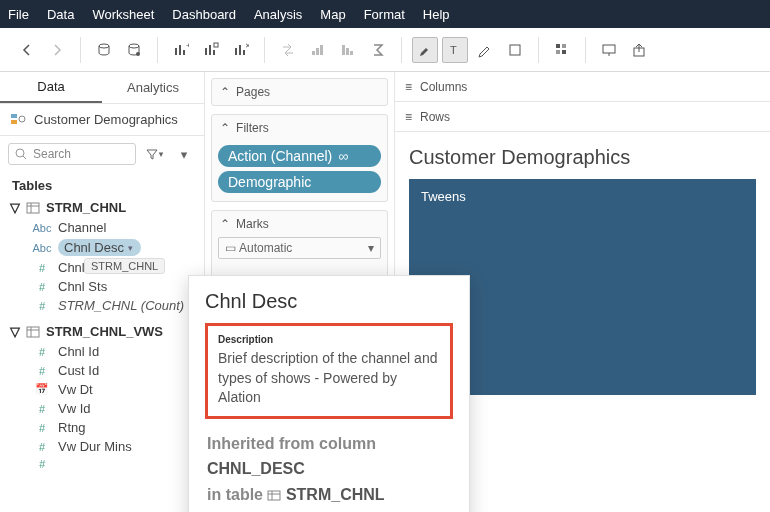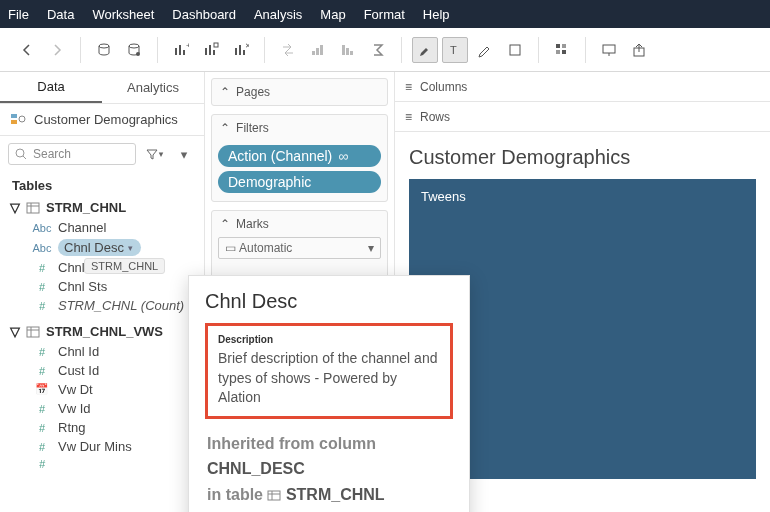--- a/index.html
+++ b/index.html
@@ -40,21 +40,21 @@
 .shelf { border: 1px solid #e0e0e0; border-radius: 3px; background: #fafafa; }
 .shelf-hdr { padding: 6px 8px; font-size: 12px; color: #555; display: flex; align-items: center; gap: 6px; }
 .shelf-body { padding: 4px 6px 8px; display: flex; flex-direction: column; gap: 4px; }
 .pill { background: #4b94b0; color: #fff; border-radius: 12px; padding: 3px 10px; font-size: 14px; display: flex; align-items: center; gap: 6px; }
 .pill .pill-ic { opacity: 0.85; }
 .mark-sel { border: 1px solid #ccc; border-radius: 2px; padding: 3px 6px; font-size: 12px; color: #666; display: flex; align-items: center; justify-content: space-between; margin: 0 6px 2px; }
 
 .right-col { flex: 1; display: flex; flex-direction: column; }
 .colrow-shelf { height: 30px; border-bottom: 1px solid #e5e5e5; display: flex; align-items: center; padding: 0 10px; gap: 8px; font-size: 12px; color: #555; }
 .view-title { padding: 14px 14px 10px; font-size: 20px; color: #444; }
-.viz { margin: 0 14px; background: #335d7e; color: #fff; padding: 10px 12px; height: 300px; font-size: 13px; }
+.viz { margin: 0 14px; background: #335d7e; color: #fff; padding: 10px 12px; height: 216px; font-size: 13px; }
 
 .tooltip-card { position: absolute; left: 188px; top: 275px; width: 282px; background: #fff; border: 1px solid #e0e0e0; box-shadow: 0 4px 18px rgba(0,0,0,0.18); padding: 14px 16px; }
 .tooltip-card h2 { font-size: 20px; font-weight: 400; color: #333; margin-bottom: 10px; }
 .tt-box { border: 3px solid #e34a33; padding: 8px 10px; margin-bottom: 8px; }
 .tt-box .lbl { font-weight: 600; font-size: 10px; color: #333; margin-bottom: 4px; }
 .tt-box .txt { font-size: 14px; color: #555; line-height: 1.4; }
 .tt-inherit { font-size: 16px; color: #888; line-height: 1.6; padding: 4px 2px; font-weight: bold; }
 .tt-inherit .mono { color: #555; }
 
 .chev { display:inline-block; transform: rotate(0deg); }

